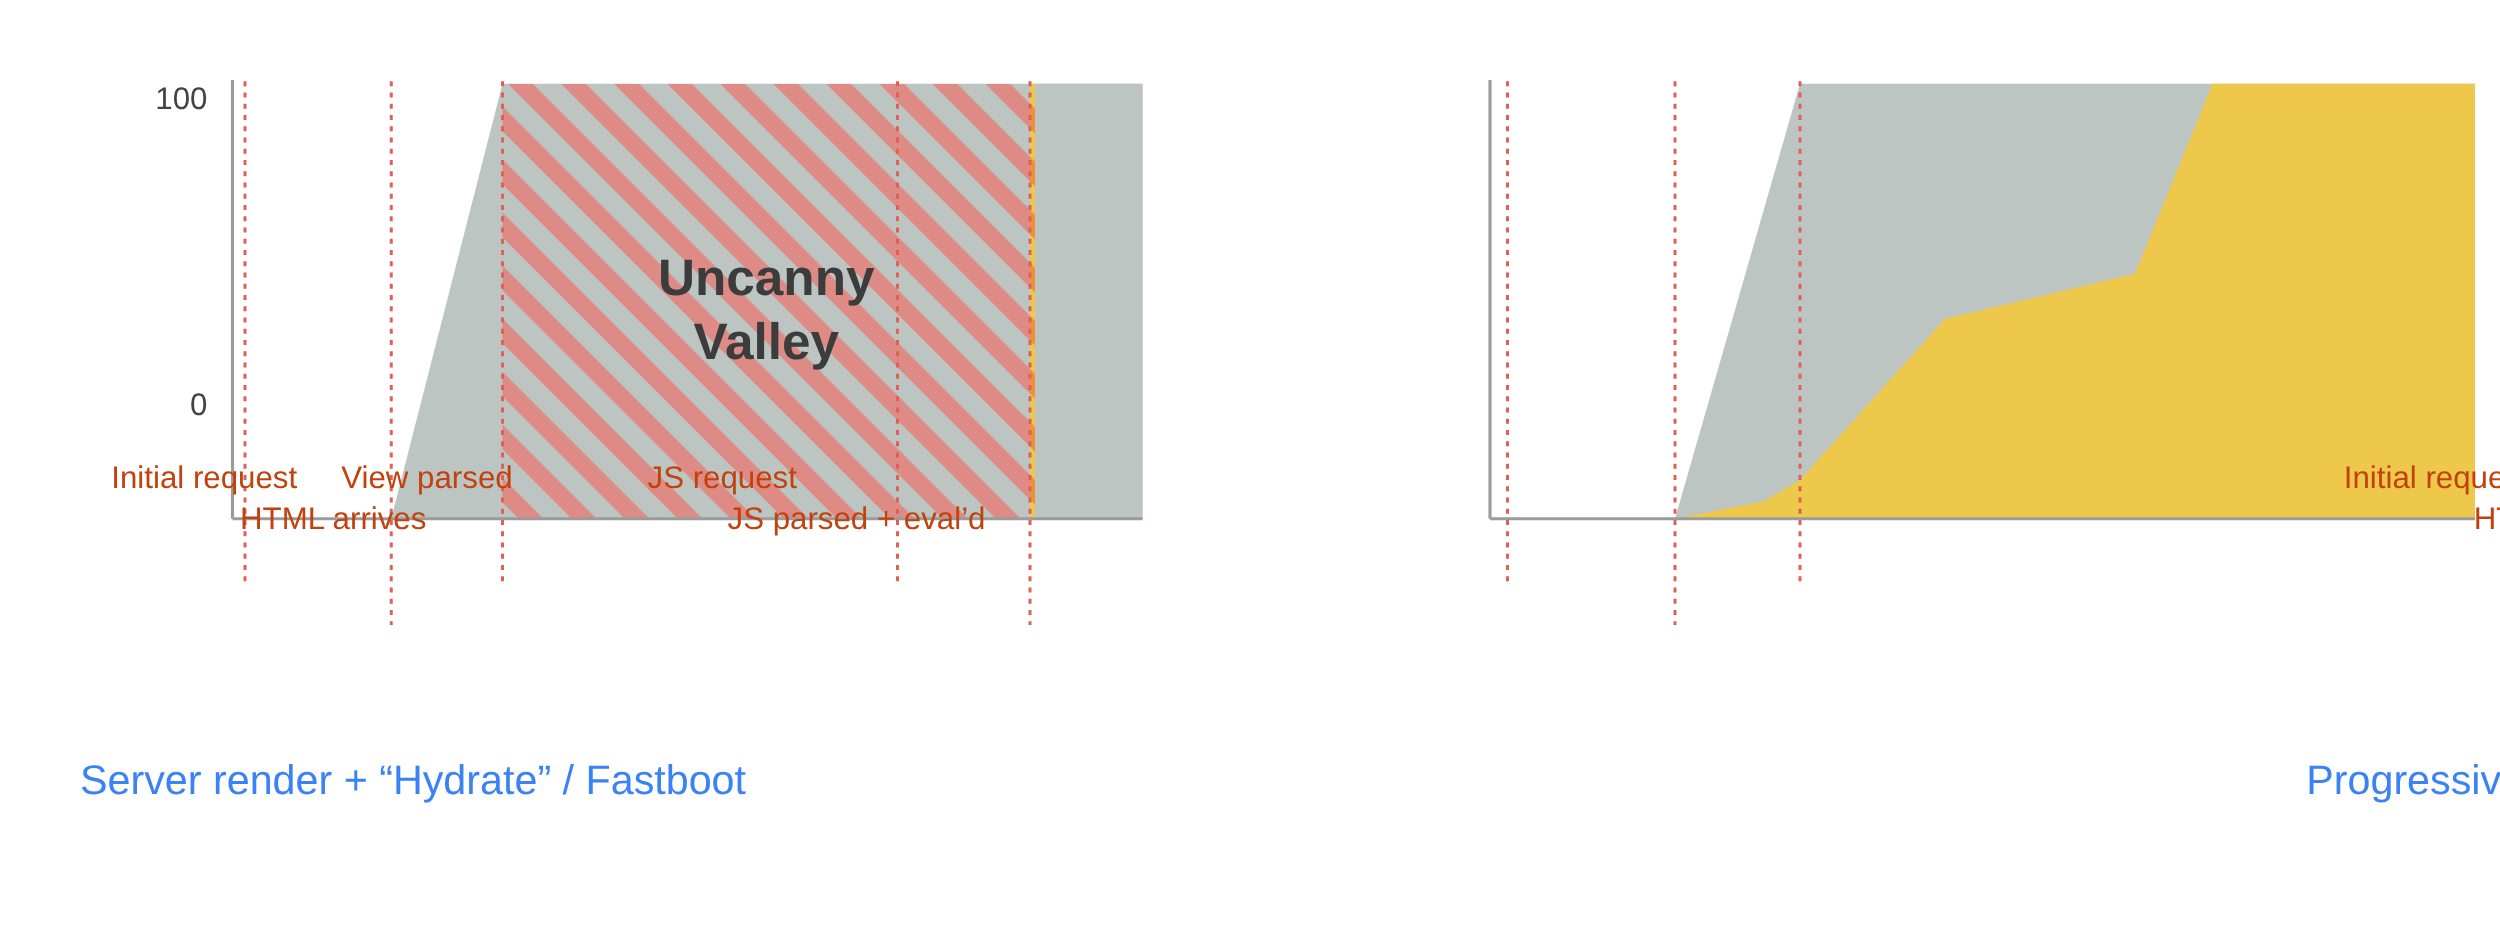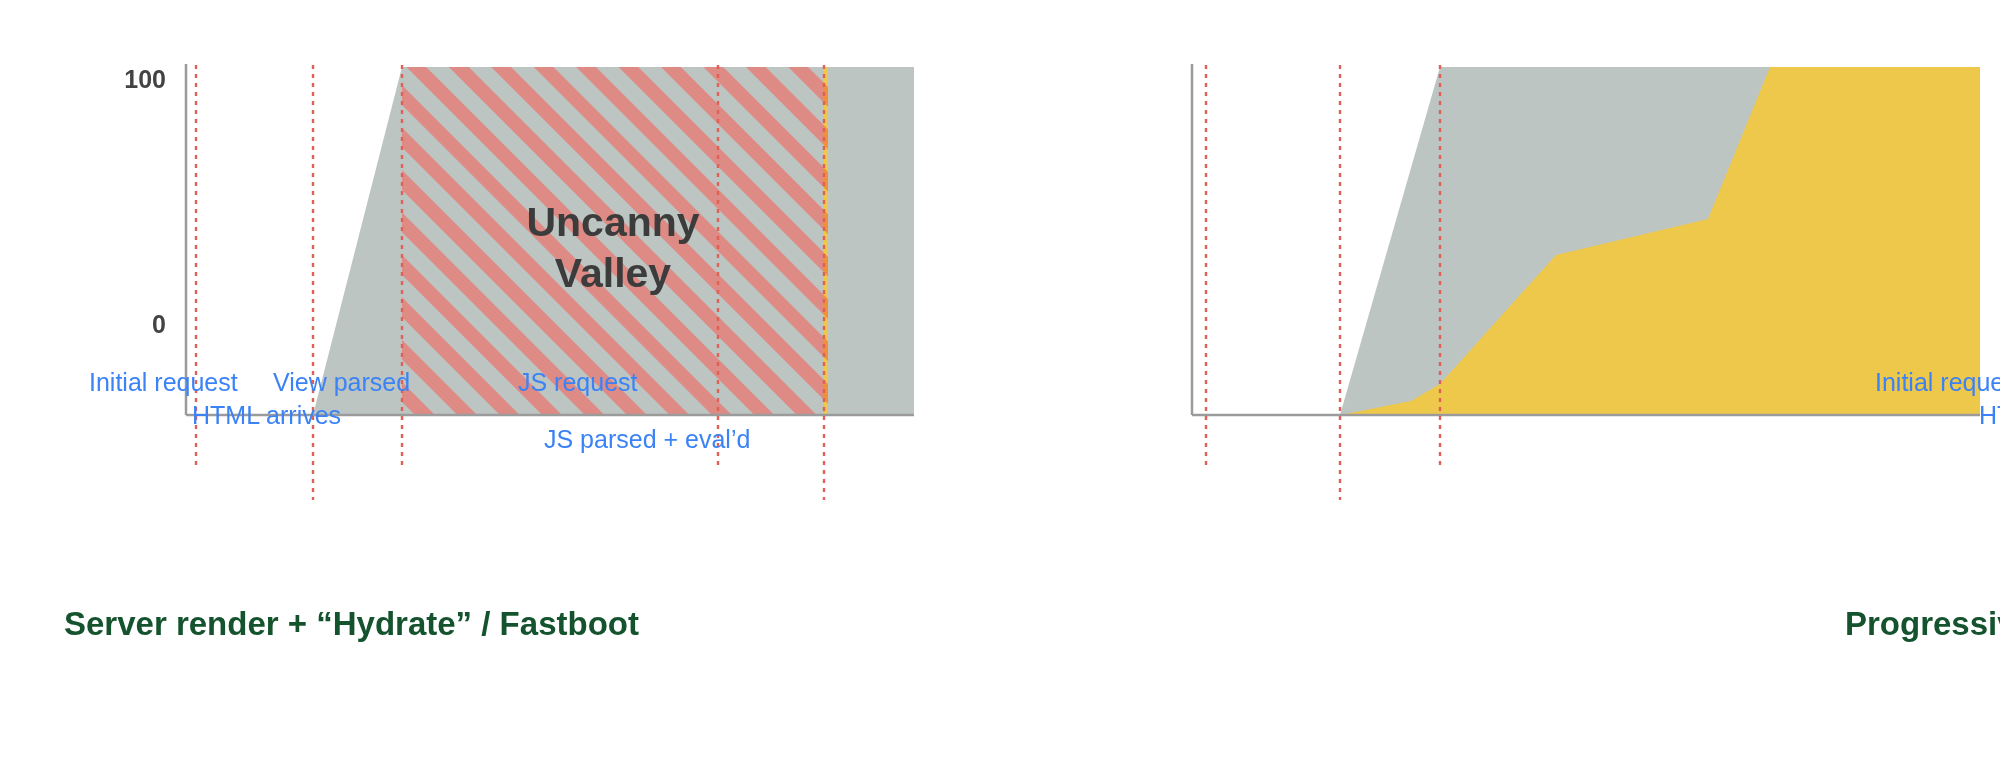--- a/index.html
+++ b/index.html
@@ -26,59 +26,59 @@
   .chart-svg {
     position: absolute;
     top: 0;
     left: 0;
   }
 
   
   .axis-label {
     position: absolute;
     font-size: 25px;
-    font-weight: bold;
+    font-weight: normal;
     color: #434343;
     text-align: right;
     letter-spacing: 0px;
     white-space: nowrap;
   }
 
   
   .event-label {
     position: absolute;
     font-size: 25px;
-    color: #3b82f6;
+    color: #c2410c;
     white-space: nowrap;
     line-height: 1;
   }
 
   
   .caption {
     position: absolute;
     font-size: 33px;
-    font-weight: bold;
-    color: #14532d;
+    font-weight: normal;
+    color: #3b82f6;
     white-space: nowrap;
     line-height: 1;
   }
 
   #cap-left  { left: 64px;  top: 607px; }
   #cap-right { left: 845px; top: 607px; }
 
   
   #lbl-left-100 { left: 96px; top: 65px;  width: 70px; }
   #lbl-left-0   { left: 96px; top: 310px; width: 70px; }
 
   
   #ev-l-0 { left: 89px;  top: 370px; }
   #ev-l-1 { left: 192px; top: 403px; }
   #ev-l-2 { left: 273px; top: 370px; }
   #ev-l-3 { left: 518px; top: 370px; }
-  #ev-l-4 { left: 544px; top: 403px; margin-top: 24px; }
+  #ev-l-4 { left: 582px; top: 403px; }
 
   
   #ev-r-0 { left: 875px; top: 370px; }
   #ev-r-1 { left: 979px; top: 403px; }
 </style>
 </head>
 <body>
 
 <div class="panel" id="panel-left">
 

